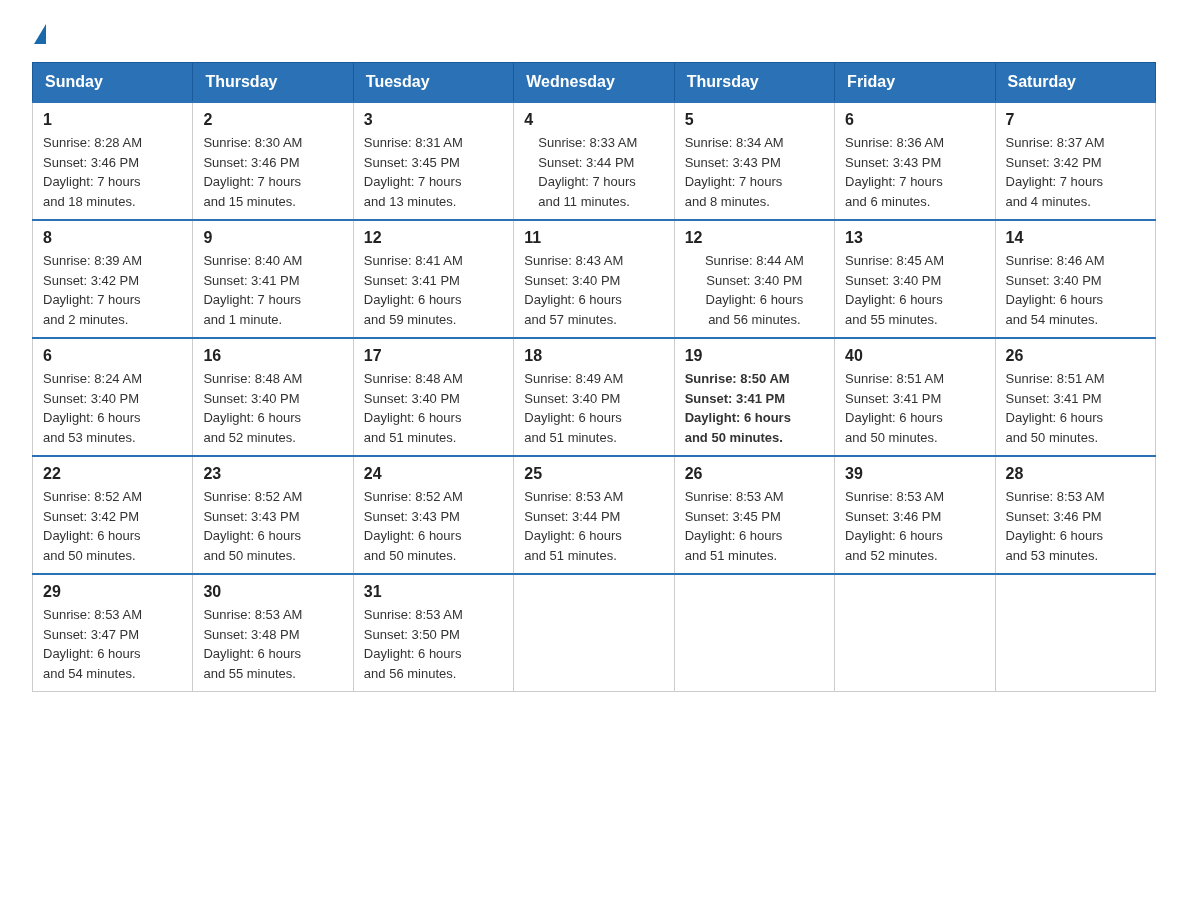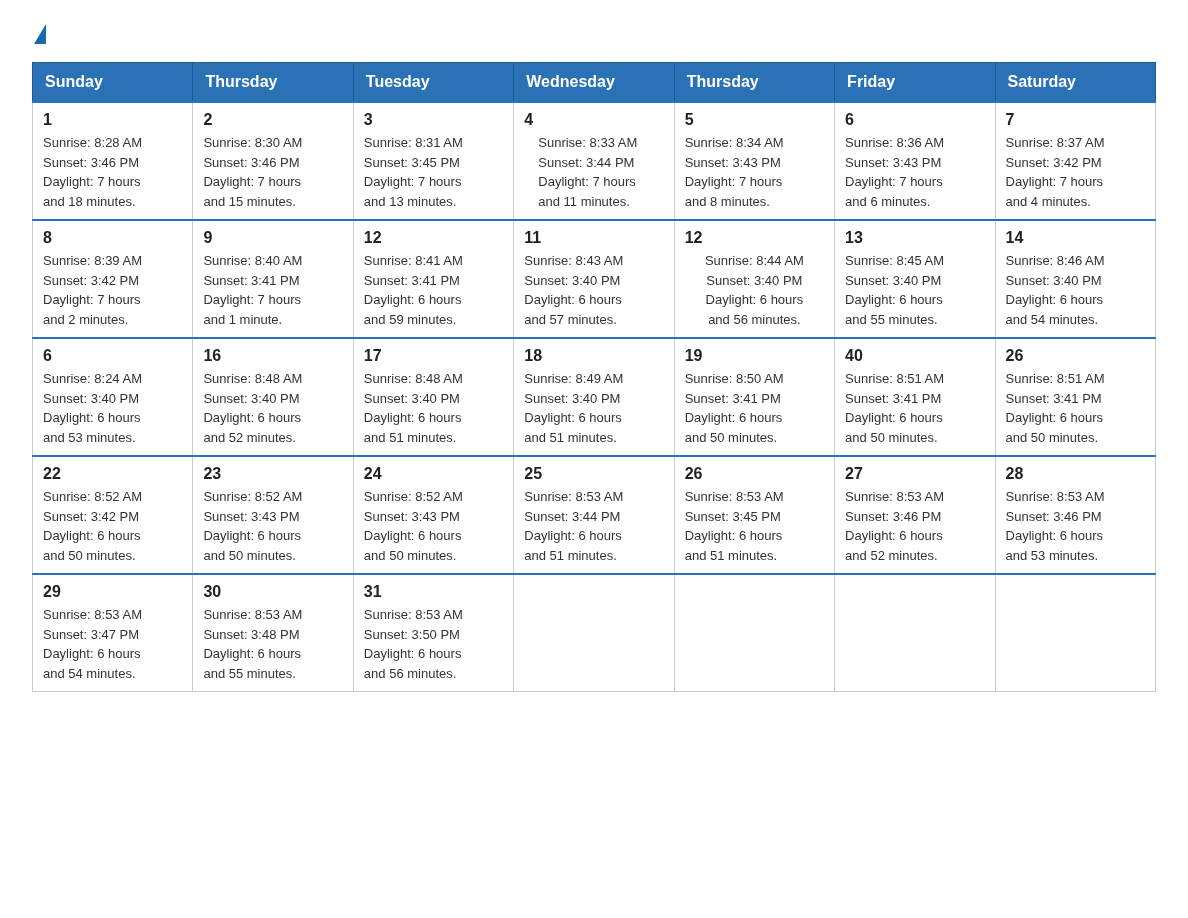--- a/index.html
+++ b/index.html
@@ -260,21 +260,21 @@
         </td>
         <td>
           <span class="day-num">18</span>
           <div class="day-info" style="white-space: pre-line;">Sunrise: 8:49 AM
 Sunset: 3:40 PM
 Daylight: 6 hours
 and 51 minutes.</div>
         </td>
         <td>
           <span class="day-num">19</span>
-          <div class="day-info" style="white-space: pre-line;">Sunrise: 8:50 AM
+          <div class="day-info" style="white-space: pre-line; font-weight: bold;">Sunrise: 8:50 AM
 Sunset: 3:41 PM
 Daylight: 6 hours
 and 50 minutes.</div>
         </td>
         <td>
           <span class="day-num">40</span>
           <div class="day-info" style="white-space: pre-line;">Sunrise: 8:51 AM
 Sunset: 3:41 PM
 Daylight: 6 hours
 and 50 minutes.</div>
@@ -317,21 +317,21 @@
 and 51 minutes.</div>
         </td>
         <td>
           <span class="day-num">26</span>
           <div class="day-info" style="white-space: pre-line;">Sunrise: 8:53 AM
 Sunset: 3:45 PM
 Daylight: 6 hours
 and 51 minutes.</div>
         </td>
         <td>
-          <span class="day-num">27</span>
+          <span class="day-num">39</span>
           <div class="day-info" style="white-space: pre-line;">Sunrise: 8:53 AM
 Sunset: 3:46 PM
 Daylight: 6 hours
 and 52 minutes.</div>
         </td>
         <td>
           <span class="day-num">28</span>
           <div class="day-info" style="white-space: pre-line;">Sunrise: 8:53 AM
 Sunset: 3:46 PM
 Daylight: 6 hours

